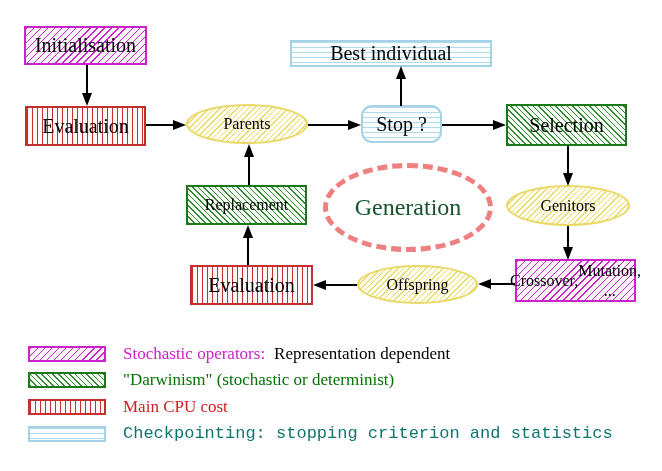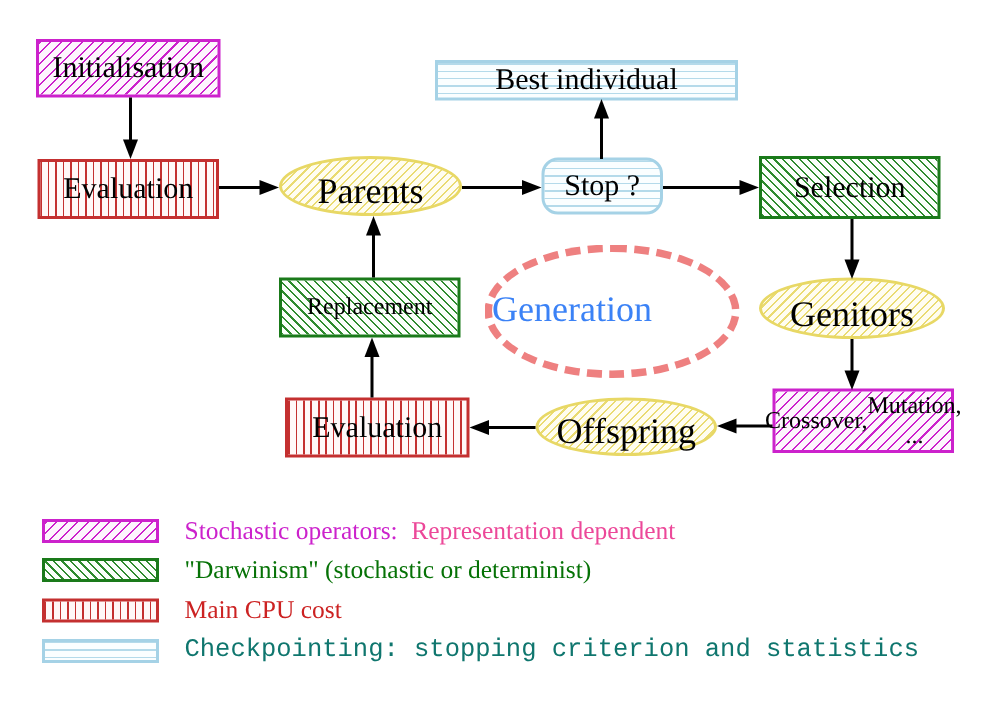--- a/index.html
+++ b/index.html
@@ -11,38 +11,38 @@
         text-align:center;color:#000;box-sizing:border-box;}
   .box{font-size:20px;}
   .hatch-magenta{border:2px solid #CC22CC;
     background:repeating-linear-gradient(135deg,#CC22CC 0 1px,#FDF6FD 1px 5px);}
   .hatch-green{border:2px solid #1A7A1A;
     background:repeating-linear-gradient(45deg,#2E8B2E 0 1px,#FAFFFA 1px 4px);}
   .lines-red{border:2px solid #C43030;
     background:repeating-linear-gradient(90deg,#C43030 0 1px,#FFF8F8 1px 5px);}
   .lines-cyan{border:2px solid #A5D2E6;
     background:repeating-linear-gradient(180deg,#B4DAEA 0 1px,#FAFEFF 1px 5px);}
-  .ellipse{border-radius:50%;border:2px solid #E8D865;font-size:24px;
-    background:repeating-linear-gradient(135deg,#EADB72 0 1px,#FFFDF0 1px 4px);align-items:flex-end;}
+  .ellipse{border-radius:50%;border:2px solid #E8D865;font-size:16px;
+    background:repeating-linear-gradient(135deg,#EADB72 0 1px,#FFFDF0 1px 4px);}
   .stop-box{border-radius:11px;}
   .gen-ellipse{position:absolute;border:5px dashed #EE8080;border-radius:50%;
-    display:flex;align-items:center;
-    color:#3b82f6;font-size:24px;box-sizing:border-box;background:transparent;}
+    display:flex;align-items:center;justify-content:center;
+    color:#14532d;font-size:24px;box-sizing:border-box;background:transparent;}
   .two-line{font-size:16px;line-height:1.25;}
   .shaft{position:absolute;background:#000;}
   .head{position:absolute;width:0;height:0;}
   .head-right{border-top:5px solid transparent;border-bottom:5px solid transparent;border-left:13px solid #000;}
   .head-left{border-top:5px solid transparent;border-bottom:5px solid transparent;border-right:13px solid #000;}
   .head-up{border-left:5px solid transparent;border-right:5px solid transparent;border-bottom:13px solid #000;}
   .head-down{border-left:5px solid transparent;border-right:5px solid transparent;border-top:13px solid #000;}
   .legend-row{position:absolute;display:flex;align-items:center;}
   .swatch{width:78px;height:16px;box-sizing:border-box;flex:0 0 78px;}
   .legend-text{margin-left:17px;font-size:17px;white-space:nowrap;}
   .t-magenta{color:#CC22CC;}
-  .t-yellow{color:#ec4899;margin-left:8px;}
+  .t-yellow{color:#000000;margin-left:8px;}
   .t-green{color:#067206;}
   .t-red{color:#CC2222;}
   .t-cyan{color:#0f766e;font-family:Liberation Mono, monospace;}
 </style>
 </head>
 <body>
 
 <div id="canvas">
 
   <div class="node box hatch-magenta" style="left:24px;top:26px;width:123px;height:39px">

